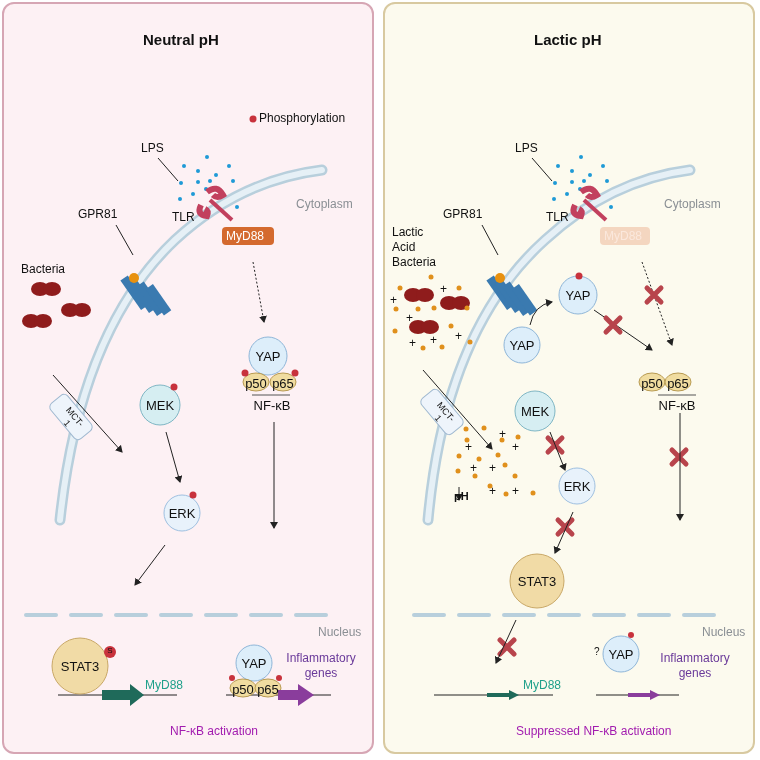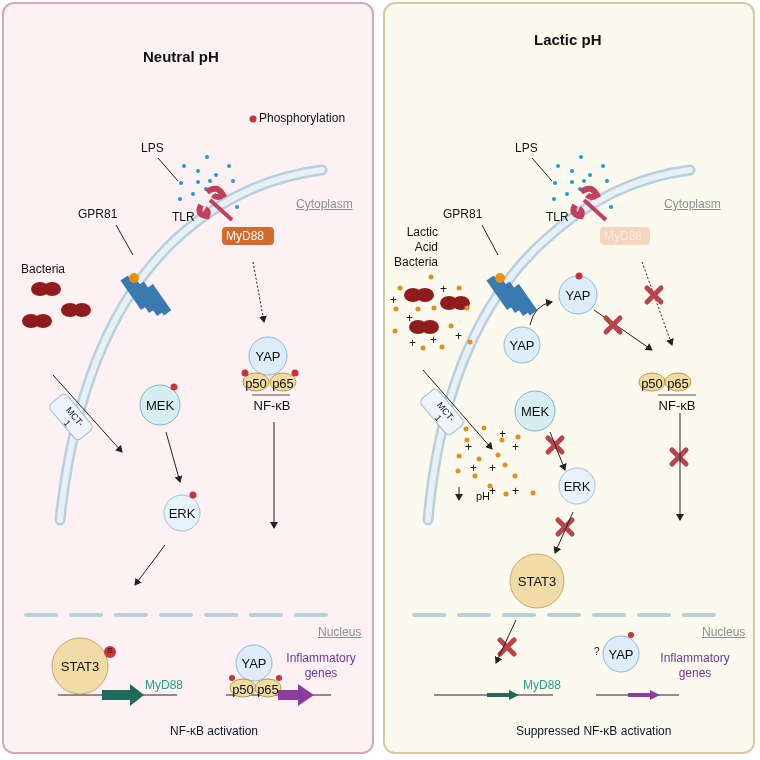--- a/index.html
+++ b/index.html
@@ -3,22 +3,22 @@
 <meta charset="utf-8">
 <style>
   html,body{margin:0;padding:0;background:#ffffff;}
   body{width:760px;height:760px;position:relative;overflow:hidden;font-family:"Liberation Sans",sans-serif;}
   .panel{position:absolute;top:2px;width:372px;height:752px;border-radius:12px;border:2px solid;box-sizing:border-box;}
   #panel-left{left:2px;background:#fdf1f4;border-color:#d6a6b4;}
   #panel-right{left:383px;background:#fcfaee;border-color:#d8c9a0;}
   svg{position:absolute;left:0;top:0;}
   .lbl{position:absolute;font-size:12px;color:#111;white-space:nowrap;}
   .title{position:absolute;font-size:15px;font-weight:bold;color:#111;}
-  .gray{color:#8a8f94;text-decoration:underline;}
-  .foot{position:absolute;font-size:12px;color:#0f172a;}
+  .gray{color:#8a8f94;}
+  .foot{position:absolute;font-size:12px;color:#a21caf;}
   .mol{position:absolute;font-size:13px;color:#111;text-align:center;}
 </style>
 </head>
 <body>
 
 <div class="panel" id="panel-left"></div>
 <div class="panel" id="panel-right"></div>
 
 <svg width="760" height="760">
   <defs>
@@ -234,21 +234,21 @@
   </g>
   <line x1="516" y1="620" x2="496" y2="663" stroke="#222" stroke-width="1" marker-end="url(#ah)"></line>
   <circle cx="621" cy="654" r="18" fill="#ddeefa" stroke="#8fb6d8"></circle>
   <circle cx="631" cy="635" r="3" fill="#c8323c"></circle>
   <line x1="434" y1="695" x2="553" y2="695" stroke="#222" stroke-width="1"></line>
   <path d="M487,693 h22 v-3 l10,5 l-10,5 v-3 h-22 z" fill="#1f6a5a"></path>
   <line x1="596" y1="695" x2="679" y2="695" stroke="#222" stroke-width="1"></line>
   <path d="M628,693 h22 v-3 l10,5 l-10,5 v-3 h-22 z" fill="#8a3d9c"></path>
 </svg>
 
-<div class="title" style="left:143px;top:48px;">Neutral pH</div>
+<div class="title" style="left:143px;top:31px;">Neutral pH</div>
 <div class="lbl" style="left:259px;top:111px;">Phosphorylation</div>
 <div class="lbl" style="left:141px;top:141px;">LPS</div>
 <div class="lbl" style="left:172px;top:210px;">TLR</div>
 <div class="lbl gray" style="left:296px;top:197px;">Cytoplasm</div>
 <div class="lbl" style="left:226px;top:229px;color:#fff;">MyD88</div>
 <div class="lbl" style="left:78px;top:207px;">GPR81</div>
 <div class="lbl" style="left:21px;top:262px;">Bacteria</div>
 <div class="mol" style="left:60px;top:410px;width:22px;font-size:9px;transform:rotate(50deg);">MCT-1</div>
 <div class="mol" style="left:140px;top:398px;width:40px;">MEK</div>
 <div class="mol" style="left:164px;top:506px;width:36px;">ERK</div>
@@ -265,27 +265,27 @@
 <div class="mol" style="left:255px;top:682px;width:26px;">p65</div>
 <div class="lbl" style="left:281px;top:651px;color:#6a3a9a;font-size:12px;text-align:center;width:80px;line-height:15px;"><span>Inflammatory</span><br><span>genes</span></div>
 <div class="foot" style="left:170px;top:724px;">NF-κB activation</div>
 
 <div class="title" style="left:534px;top:31px;">Lactic pH</div>
 <div class="lbl" style="left:515px;top:141px;">LPS</div>
 <div class="lbl" style="left:546px;top:210px;">TLR</div>
 <div class="lbl gray" style="left:664px;top:197px;">Cytoplasm</div>
 <div class="lbl" style="left:604px;top:229px;color:#fbe8dc;">MyD88</div>
 <div class="lbl" style="left:443px;top:207px;">GPR81</div>
-<div class="lbl" style="left:392px;top:225px;text-align:right;line-height:15px;width:46px;"><span>Lactic</span><br><span>Acid</span><br><span>Bacteria</span></div>
+<div class="lbl" style="left:392px;top:225px;text-align:left;line-height:15px;width:46px;"><span>Lactic</span><br><span>Acid</span><br><span>Bacteria</span></div>
 <div class="mol" style="left:559px;top:288px;width:38px;">YAP</div>
 <div class="mol" style="left:504px;top:338px;width:36px;">YAP</div>
 <div class="mol" style="left:431px;top:405px;width:22px;font-size:9px;transform:rotate(50deg);">MCT-1</div>
 <div class="mol" style="left:515px;top:404px;width:40px;">MEK</div>
 <div class="mol" style="left:559px;top:479px;width:36px;">ERK</div>
-<div class="lbl" style="left:476px;top:490px;font-size:11px;">pH</div>
+<div class="lbl" style="left:454px;top:490px;font-size:11px;font-weight:bold;">pH</div>
 <div class="mol" style="left:639px;top:376px;width:26px;">p50</div>
 <div class="mol" style="left:665px;top:376px;width:26px;">p65</div>
 <div class="mol" style="left:655px;top:398px;width:44px;">NF-κB</div>
 <div class="mol" style="left:511px;top:574px;width:52px;">STAT3</div>
 <div class="lbl gray" style="left:702px;top:625px;">Nucleus</div>
 <div class="lbl" style="left:594px;top:646px;font-size:10px;">?</div>
 <div class="mol" style="left:603px;top:647px;width:36px;">YAP</div>
 <div class="lbl" style="left:523px;top:678px;color:#1fa08a;">MyD88</div>
 <div class="lbl" style="left:655px;top:651px;color:#6a3a9a;text-align:center;width:80px;line-height:15px;"><span>Inflammatory</span><br><span>genes</span></div>
 <div class="foot" style="left:510px;top:724px;margin-left:6px;">Suppressed NF-κB activation</div>

